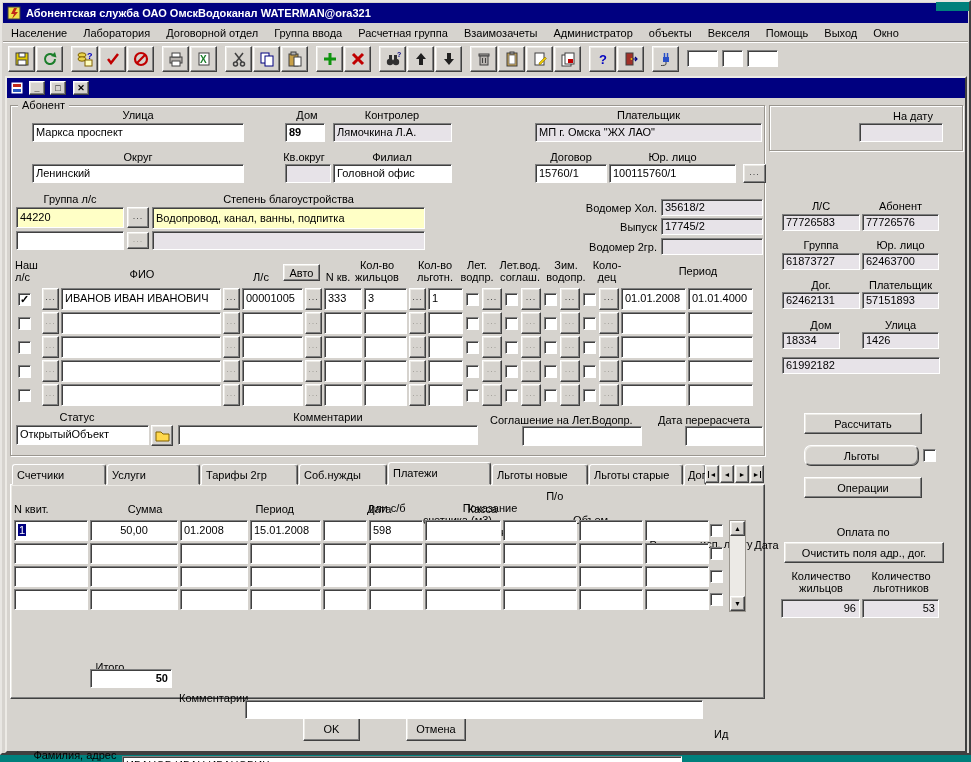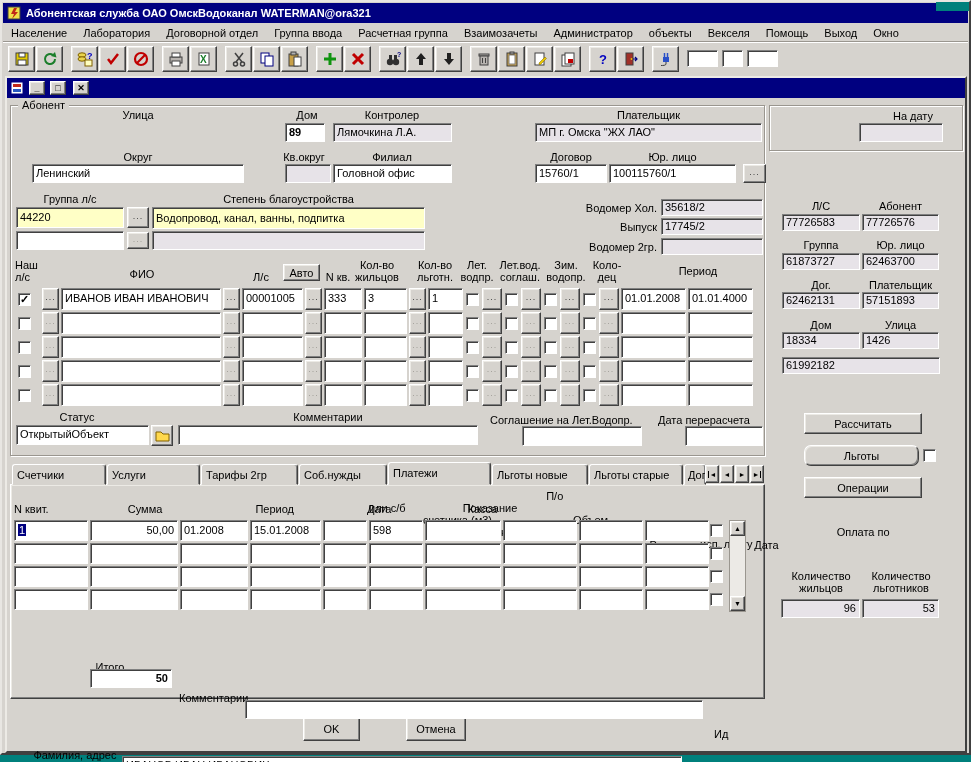--- a/index.html
+++ b/index.html
@@ -259,20 +259,21 @@
   <div class="grp" style="left:8px;top:103px;width:755px;height:351px;"></div>
   <span class="legend" style="left:16px;top:97px;">Абонент</span>
 
   
   <div class="grp" style="left:767px;top:103px;width:194px;height:46px;"></div>
   <span class="lbl" style="left:876px;top:108px;width:70px;">На дату</span>
   <div class="fld ro" style="left:857px;top:121px;width:84px;height:19px;"></div>
 
   
   <span class="lbl" style="left:30px;top:107px;width:212px;">Улица</span>
+  <div class="fld" style="left:30px;top:121px;width:212px;height:19px;">Маркса проспект</div>
   <span class="lbl" style="left:275px;top:107px;width:60px;">Дом</span>
   <div class="fld" style="left:283px;top:121px;width:40px;height:19px;font-weight:bold;">89</div>
   <span class="lbl" style="left:330px;top:107px;width:120px;">Контролер</span>
   <div class="fld ro" style="left:331px;top:121px;width:119px;height:19px;">Лямочкина Л.А.</div>
   <span class="lbl" style="left:533px;top:107px;width:227px;">Плательщик</span>
   <div class="fld ro" style="left:533px;top:121px;width:227px;height:19px;">МП г. Омска "ЖХ ЛАО"</div>
 
   <span class="lbl" style="left:30px;top:149px;width:212px;">Округ</span>
   <div class="fld" style="left:30px;top:162px;width:212px;height:19px;">Ленинский</div>
   <span class="lbl" style="left:270px;top:149px;width:64px;">Кв.округ</span>
@@ -317,21 +318,21 @@
   <span class="lbl" style="left:780px;top:237px;width:78px;">Группа</span>
   <span class="lbl" style="left:860px;top:237px;width:77px;">Юр. лицо</span>
   <div class="fld ro" style="left:780px;top:251px;width:78px;height:17px;padding-top:1px;">61873727</div>
   <div class="fld ro" style="left:860px;top:251px;width:77px;height:17px;padding-top:1px;">62463700</div>
   <span class="lbl" style="left:780px;top:277px;width:78px;">Дог.</span>
   <span class="lbl" style="left:860px;top:277px;width:77px;">Плательщик</span>
   <div class="fld ro" style="left:780px;top:290px;width:78px;height:17px;padding-top:1px;">62462131</div>
   <div class="fld ro" style="left:860px;top:290px;width:77px;height:17px;padding-top:1px;">57151893</div>
   <span class="lbl" style="left:780px;top:317px;width:78px;">Дом</span>
   <span class="lbl" style="left:860px;top:317px;width:77px;">Улица</span>
-  <div class="fld ro" style="left:780px;top:330px;width:78px;height:17px;padding-top:1px;">18334</div>
+  <div class="fld ro" style="left:780px;top:330px;width:58px;height:17px;padding-top:1px;">18334</div>
   <div class="fld ro" style="left:860px;top:330px;width:77px;height:17px;padding-top:1px;">1426</div>
   <div class="fld ro" style="left:780px;top:355px;width:158px;height:17px;padding-top:1px;">61992182</div>
 
   
   <span class="lbl l" style="left:13px;top:257px;width:30px;">Наш
 л/с</span>
   <span class="lbl" style="left:60px;top:266px;width:160px;">ФИО</span>
   <span class="lbl" style="left:238px;top:269px;width:42px;">Л/с</span>
   <div class="pbtn btn3d" style="left:281px;top:262px;width:37px;height:17px;">
       <span>Авто</span>
@@ -651,21 +652,21 @@
   <span class="lbl z" style="left:499px;top:488px;width:78px;">Объем
 к оплате (м3)</span>
   <span class="lbl z" style="left:577px;top:501px;width:64px;">Реестр</span>
   <span class="lbl z" style="left:643px;top:501px;width:64px;">Дата</span>
   <span class="lbl z" style="left:698px;top:488px;width:62px;">Оплата по
 исп. листу</span>
 
   <div style="position:absolute;left:12px;top:518px;z-index:4;">
     <div class="prow">
       <span class="cell pcell yellow" style="width:74px;"><span class="sel">1</span></span>
-      <span class="cell pcell yellow num" style="width:88px;">50,00</span>
+      <span class="cell pcell yellow num" style="width:88px;text-align:center;">50,00</span>
       <span class="cell pcell yellow" style="width:68px;">01.2008</span>
       <span class="cell pcell yellow" style="width:71px;">15.01.2008</span>
       <span class="cell pcell yellow" style="width:44px;"></span>
       <span class="cell pcell yellow" style="width:54px;">598</span>
       <span class="cell pcell yellow" style="width:76px;"></span>
       <span class="cell pcell yellow" style="width:74px;"></span>
       <span class="cell pcell yellow" style="width:64px;"></span>
       <span class="cell pcell yellow" style="width:64px;"></span>
     </div>
     <div class="prow">
@@ -740,20 +741,23 @@
   <div class="pbtn btn3d" style="left:802px;top:411px;width:118px;height:21px;">
       <span>Рассчитать</span>
     </div>
   <div class="pbtn btn3d" style="left:802px;top:443px;width:115px;height:21px;border-radius:7px;">
       <span>Льготы</span>
     </div>
   <span class="cb" style="position:absolute;left:921px;top:447px;"></span>
   <div class="pbtn btn3d" style="left:802px;top:475px;width:118px;height:21px;">
       <span>Операции</span>
     </div>
+  <div class="pbtn btn3d" style="left:782px;top:540px;width:160px;height:21px;">
+      <span>Очистить поля адр., дог.</span>
+    </div>
   <span class="lbl" style="left:779px;top:568px;width:80px;">Количество
 жильцов</span>
   <span class="lbl" style="left:858px;top:568px;width:82px;">Количество
 льготников</span>
   <div class="fld ro num" style="left:779px;top:597px;width:79px;height:19px;">96</div>
   <div class="fld ro num" style="left:860px;top:597px;width:77px;height:19px;">53</div>
 
   
   <div class="pbtn btn3d" style="left:301px;top:715px;width:57px;height:24px;">
       <span>OK</span>

